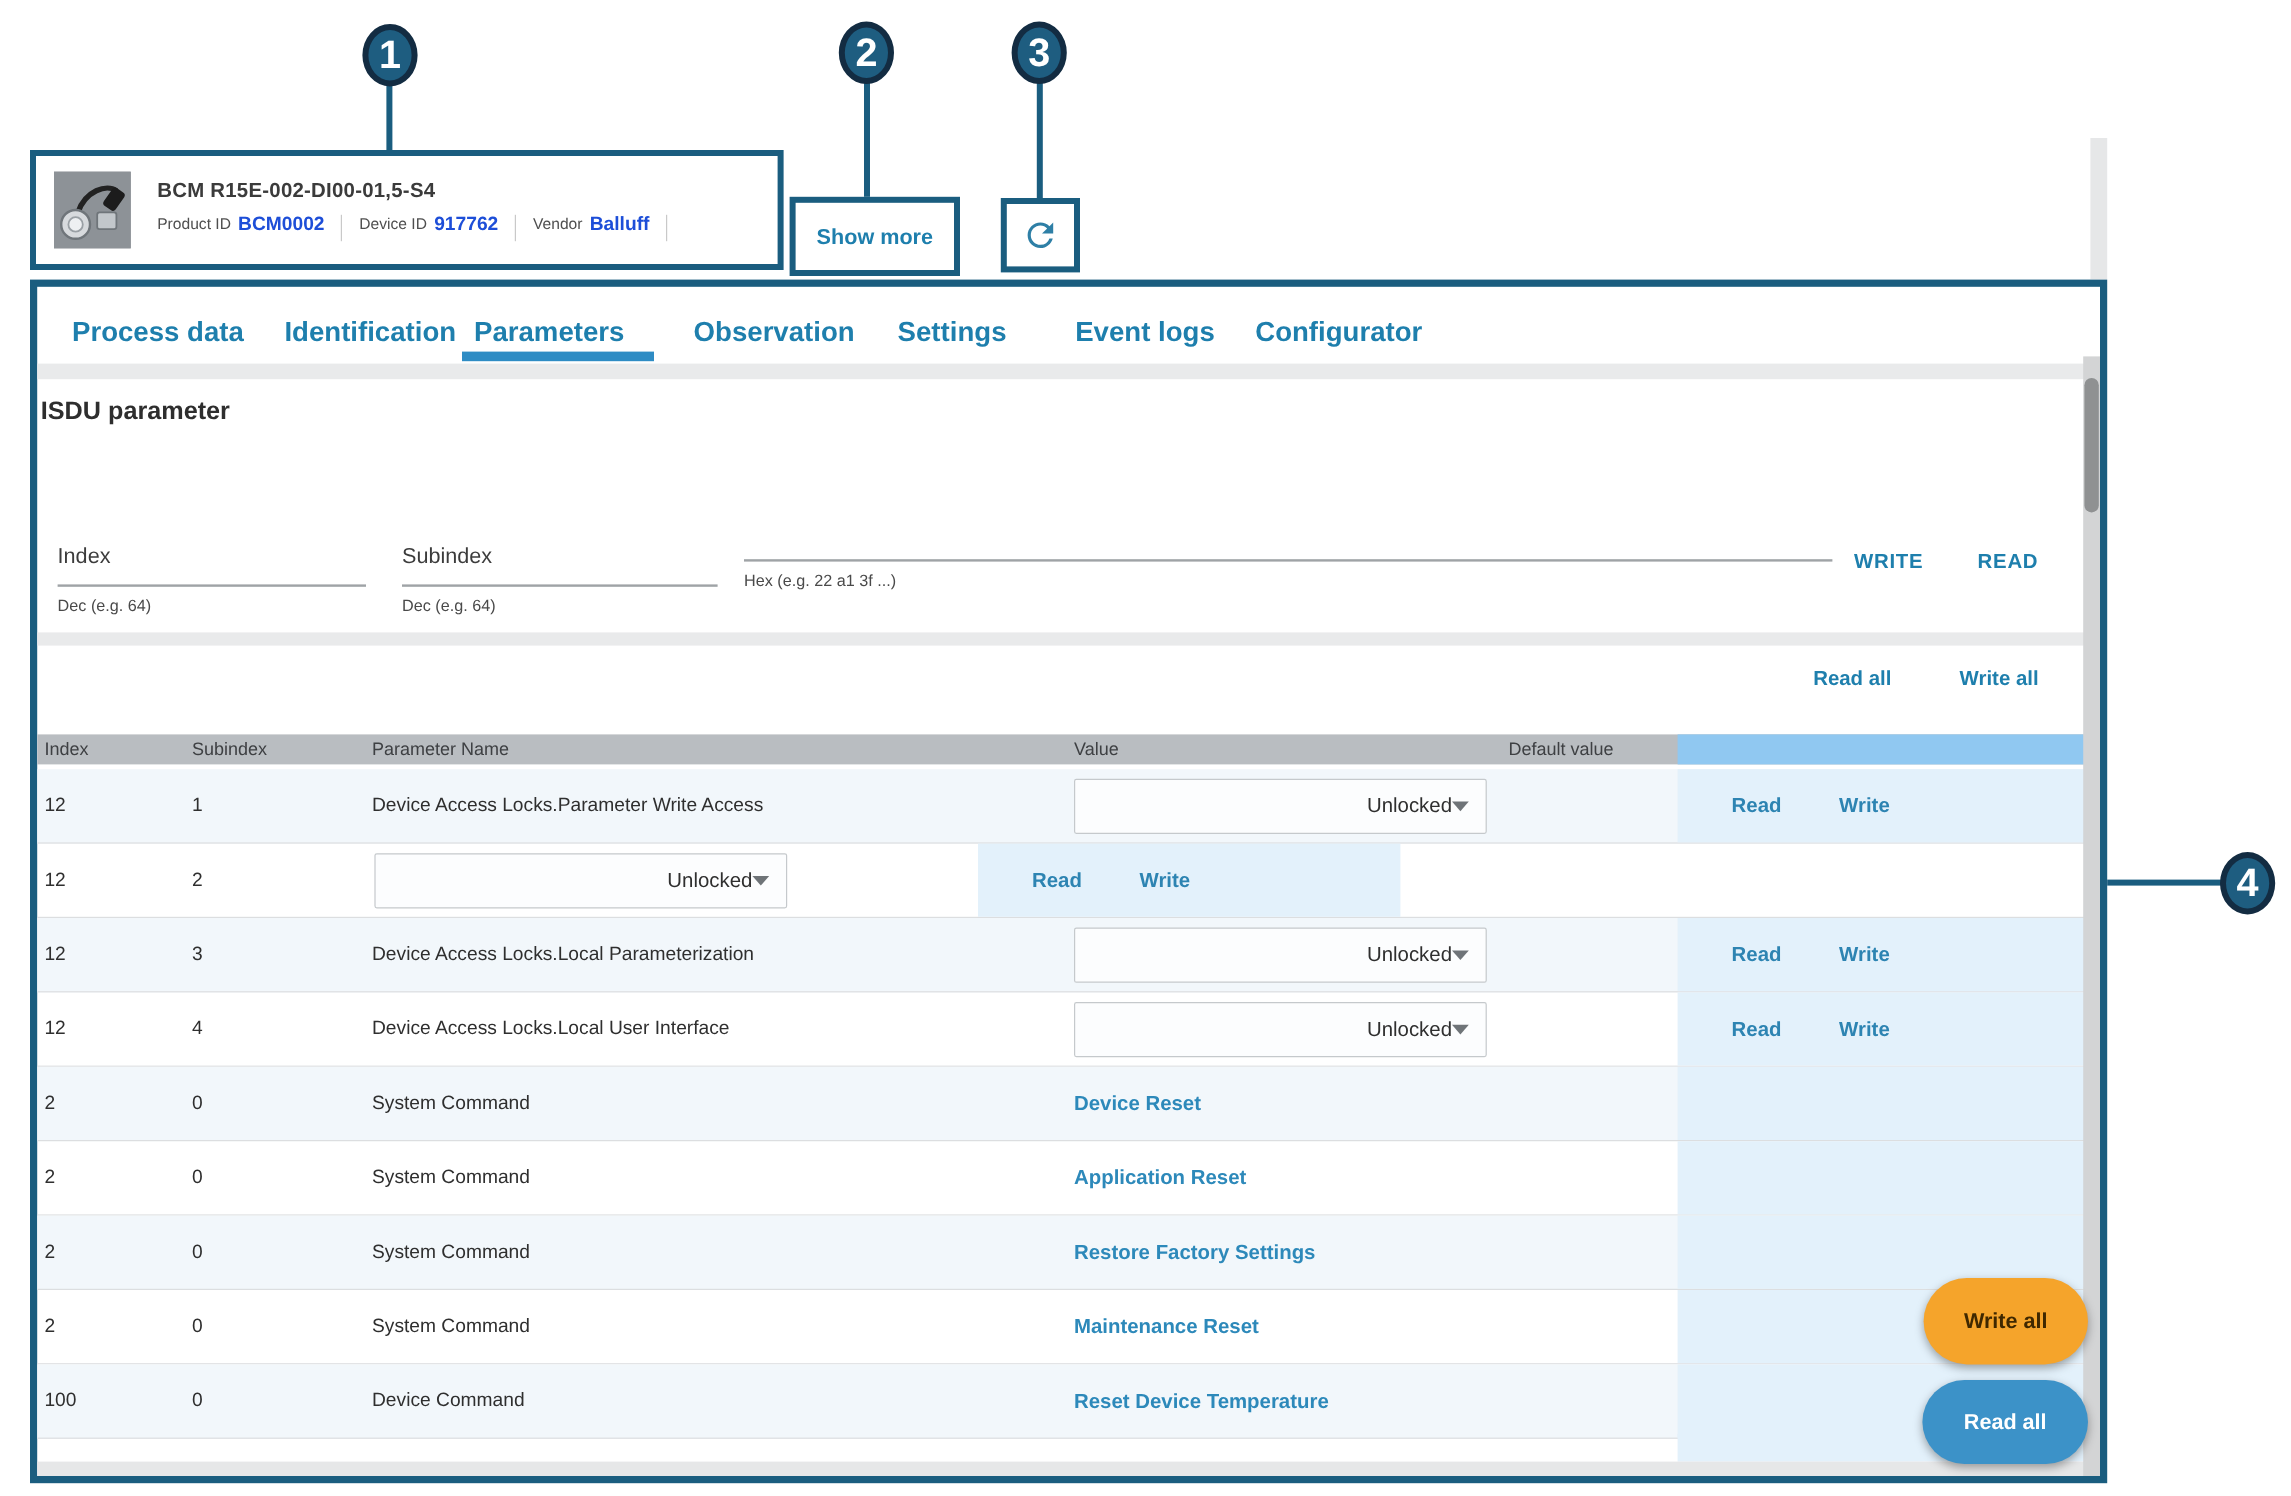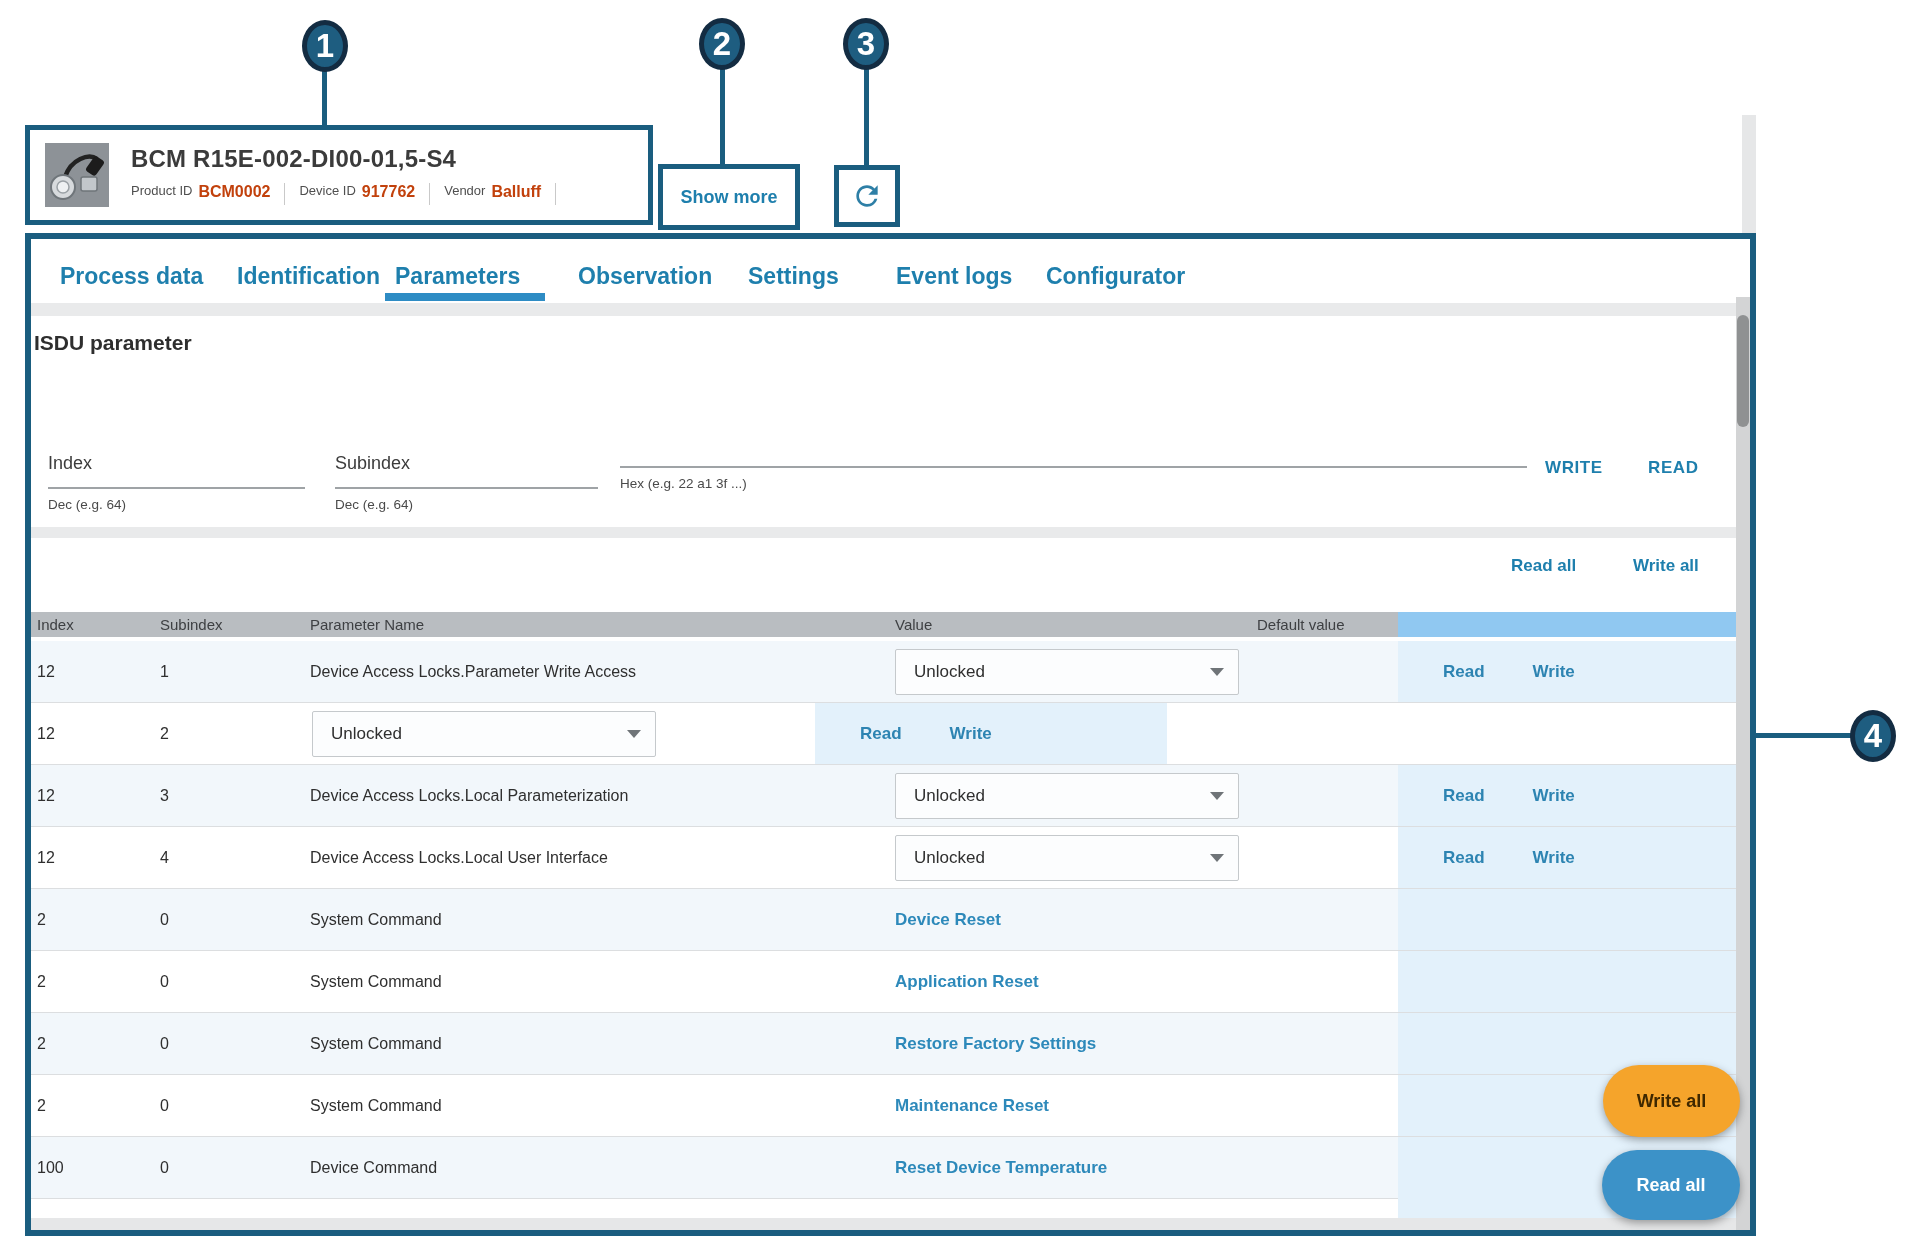--- a/index.html
+++ b/index.html
@@ -13,24 +13,24 @@
     align-items:center; justify-content:center; color:#fff; font-size:33px;
     font-weight:bold; z-index:30; }
   .ann-vline { position:absolute; width:5px; background:#1a5d7f; z-index:29; }
   .ann-hline { position:absolute; height:5px; background:#1a5d7f; z-index:29; }
   .ann-box { position:absolute; border:5px solid #1a5d7f; background:#fff; z-index:20; }
 
   
   #device-box { left:25px; top:125px; width:628px; height:100px; display:flex; align-items:center; }
   .device-img { width:64px; height:64px; background:#8d9297; margin-left:15px; flex:0 0 auto; }
   .device-text { margin-left:22px; }
-  .device-title { font-size:24px; font-weight:bold; color:#3b3b3b; letter-spacing:.2px; }
+  .device-title { font-size:17px; font-weight:bold; color:#3b3b3b; letter-spacing:.2px; }
   .device-meta { display:flex; align-items:flex-start; margin-top:10px; }
   .meta-label { font-size:13px; color:#4f4f4f; margin-right:6px; }
-  .meta-value { font-size:16px; font-weight:bold; color:#c2410c; }
+  .meta-value { font-size:16px; font-weight:bold; color:#1d4ed8; }
   .meta-div { width:1px; height:22px; background:#c9c9c9; margin:0 14px; }
 
   #showmore-box { left:658px; top:164px; width:142px; height:66px; display:flex;
     align-items:center; justify-content:center; cursor:pointer; }
   .showmore-label { color:#1e7fad; font-size:18px; font-weight:bold; }
   #refresh-box { left:834px; top:165px; width:66px; height:62px; display:flex;
     align-items:center; justify-content:center; cursor:pointer; }
 
   
   #panel { left:25px; top:233px; width:1731px; height:1003px; border:6px solid #1a5d7f;
@@ -69,21 +69,21 @@
 
   #tbody { position:absolute; left:0; top:402px; width:1719px; }
   .row { display:flex; height:62px; border-bottom:1px solid #dcdee0; font-size:16px; color:#2f2f2f; }
   .row > div { display:flex; align-items:center; }
   .row.alt { background:#f2f7fb; }
   .row .c6 { background:#e3f1fb; padding-left:45px; gap:48px; }
   .rw-link { font-size:17px; font-weight:bold; color:#2d84b2; cursor:pointer; }
   .cmd-link { font-size:17px; font-weight:bold; color:#2d89ba; cursor:pointer; }
 
   .dropdown { width:344px; height:46px; border:1px solid #c5c9cc; border-radius:2px;
-    background:#fcfdfe; display:flex; align-items:center; justify-content:space-between;
+    background:#fcfdfe; display:flex; align-items:center; justify-content:flex-end;
     padding:0 14px 0 18px; cursor:pointer; font-size:17px; color:#2f2f2f; }
   .caret { width:0; height:0; border-left:7px solid transparent;
     border-right:7px solid transparent; border-top:8px solid #6f7478; }
 
   #blue-filler { position:absolute; left:1367px; top:956px; width:352px; height:23px; background:#e3f1fb; }
   #hscroll { position:absolute; left:0; top:979px; width:1719px; height:12px; background:#e6e7e8; }
   #vscroll-track { position:absolute; left:1705px; top:58px; width:14px; height:933px; background:#d3d4d5; }
   #vscroll-thumb { position:absolute; left:1706px; top:76px; width:12px; height:112px;
     background:#8f9192; border-radius:6px; }
   #page-scroll-seg { left:1742px; top:115px; width:14px; height:118px; background:#e6e7e8; z-index:5; }

